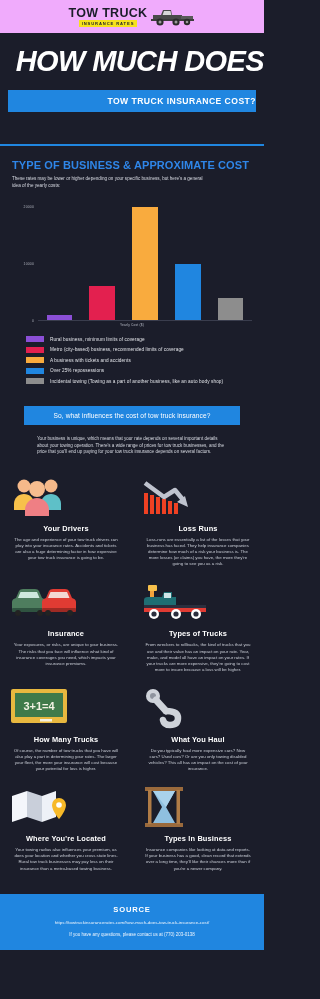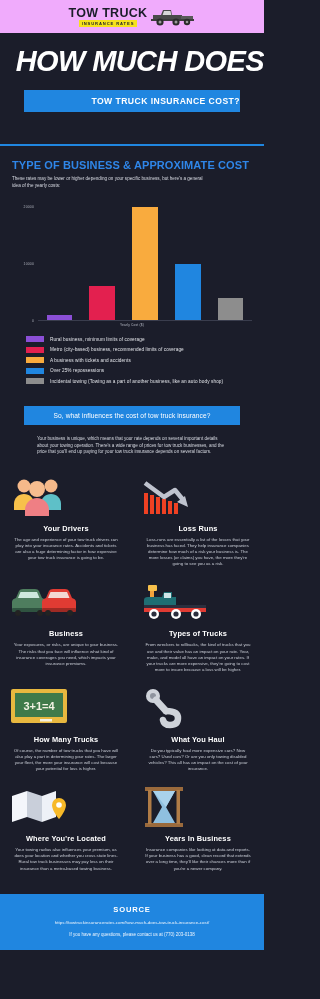--- a/index.html
+++ b/index.html
@@ -33,21 +33,21 @@
   }
   .logo-truck { display:block; }
 
   
   .hero { padding:14px 0 16px; text-align:right; background:#1b1d2a; }
   .hero h1 {
     font-size:29px; font-weight:bold; font-style:italic;
     letter-spacing:-.6px; color:#ffffff; line-height:1;
   }
   .hero-badge {
-    margin:14px auto 0; width:216px; background:#2086e0;
+    margin:14px auto 0; width:248px; background:#2086e0;
     padding:6px 0; color:#fff; font-size:8.6px; font-weight:bold;
     letter-spacing:.45px;
   }
   .hero-rule { height:2px; background:#2086e0; margin-top:16px; }
 
   
   .section { padding:0 12px; }
   .sec-title {
     color:#2f86e8; font-size:11px; font-weight:bold;
     letter-spacing:.1px; margin-top:13px;
@@ -250,21 +250,21 @@
         <rect x="2" y="22" width="34" height="4" rx="1" fill="#2f5340"></rect>
         <circle cx="8" cy="27" r="3" fill="#232323"></circle>
             <circle cx="30" cy="27" r="3" fill="#232323"></circle>
         <path d="M32 24 L32 16 Q32 13 36 12 L39 5 Q40 3 43 3 L55 3 Q58 3 59 5 L62 12 Q66 13 66 16 L66 24 Z" fill="#e03b33"></path>
         <path d="M40.5 6 L57 6 L59.5 12 L38 12 Z" fill="#f3d7d3"></path>
         <rect x="32" y="22" width="34" height="4" rx="1" fill="#9e2a24"></rect>
         <circle cx="38" cy="27" r="3" fill="#232323"></circle>
             <circle cx="60" cy="27" r="3" fill="#232323"></circle>
           </svg>
         </div>
-        <div class="cell-title">Business</div>
+        <div class="cell-title">Insurance</div>
         <div class="cell-text">Your exposures, or risks, are unique to your business. The risks that you face will influence what kind of insurance coverages you need, which impacts your insurance premiums.</div>
       </div>
       <div class="cell">
         <div class="cell-icon">
           <svg width="66" height="40" viewBox="0 0 66 40">
         <rect x="8" y="6" width="4" height="16" fill="#f2a33c"></rect>
         <rect x="6" y="3" width="9" height="6" rx="1" fill="#f7c04b"></rect>
         <path d="M2 28 L2 18 Q2 15 6 15 L20 15 L22 10 L30 10 L30 15 L34 15 L34 28 Z" fill="#1f6e73"></path>
         <rect x="22" y="11" width="7" height="5" fill="#cfe6e8"></rect>
         <rect x="2" y="25" width="62" height="5" fill="#e03b33"></rect>
@@ -325,21 +325,21 @@
         <div class="cell-icon">
           <svg width="44" height="42" viewBox="0 0 44 42">
         <rect x="3" y="1" width="38" height="4" fill="#9a6a3c"></rect>
         <rect x="3" y="37" width="38" height="4" fill="#9a6a3c"></rect>
         <rect x="6" y="4" width="3.5" height="34" fill="#b07c46"></rect>
         <rect x="34.5" y="4" width="3.5" height="34" fill="#b07c46"></rect>
         <path d="M11 5 L33 5 L24 21 L33 37 L11 37 L20 21 Z" fill="#8fc0e0"></path>
         <path d="M11 5 L33 5 L24 21 Z" fill="#a9d2ec"></path>
           </svg>
         </div>
-        <div class="cell-title">Years In Business</div>
+        <div class="cell-title">Types In Business</div>
         <div class="cell-text">Insurance companies like looking at data and reports. If your business has a good, clean record that extends over a long time, they'll like their chances more than if you're a newer company.</div>
       </div>
     </div>
   </div>
 
 <div class="source">
   <div class="source-title">SOURCE</div>
   <div class="source-url">https://towtruckinsurancerates.com/how-much-does-tow-truck-insurance-cost/</div>
   <div class="source-contact">If you have any questions, please contact us at (770) 203-0138</div>
 </div>

